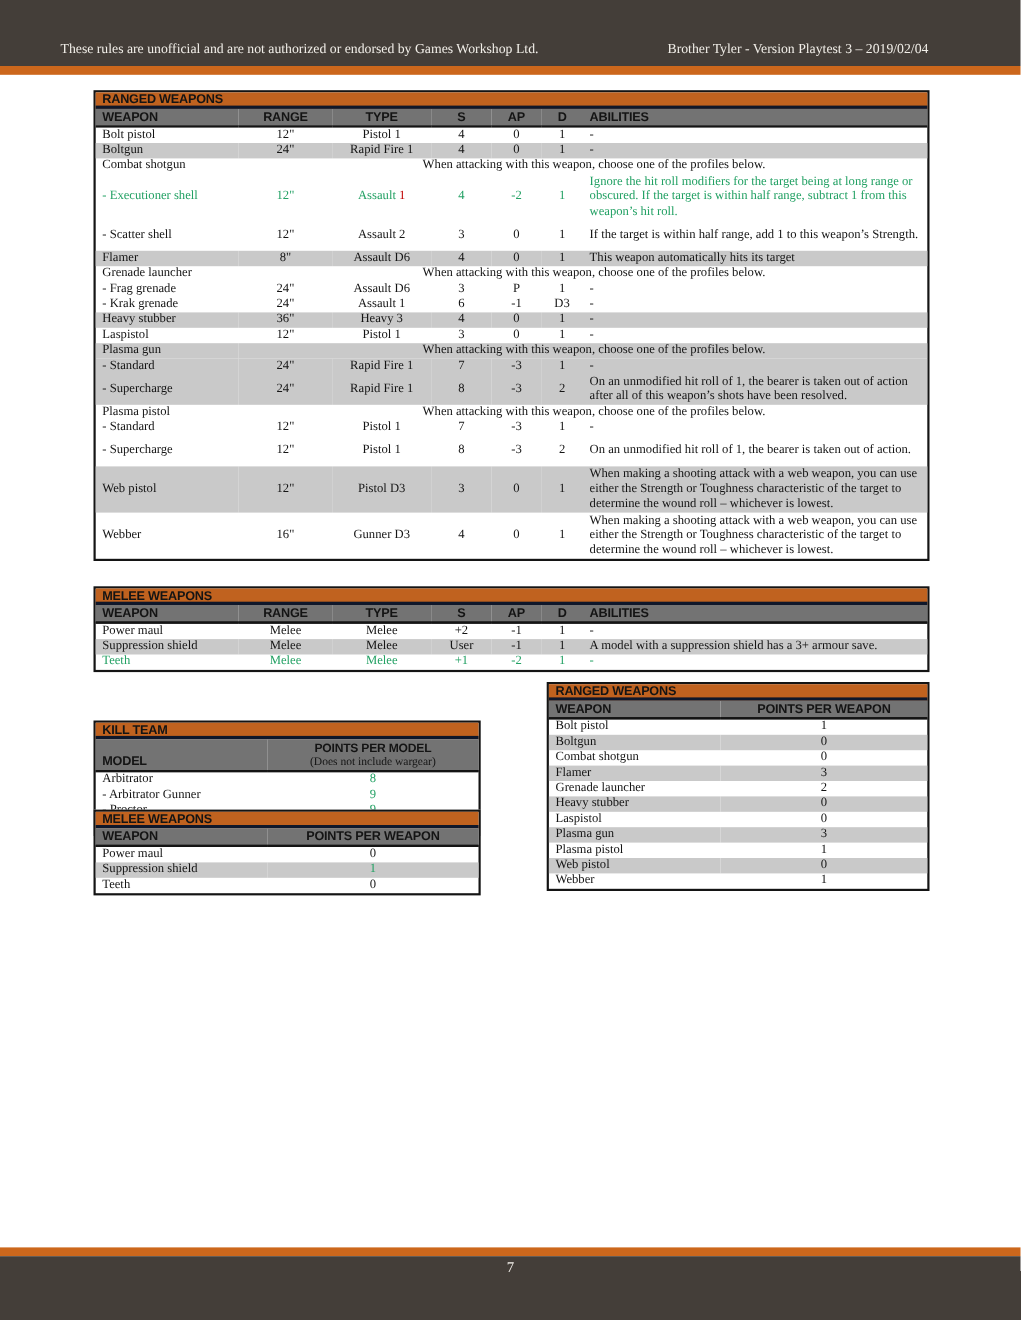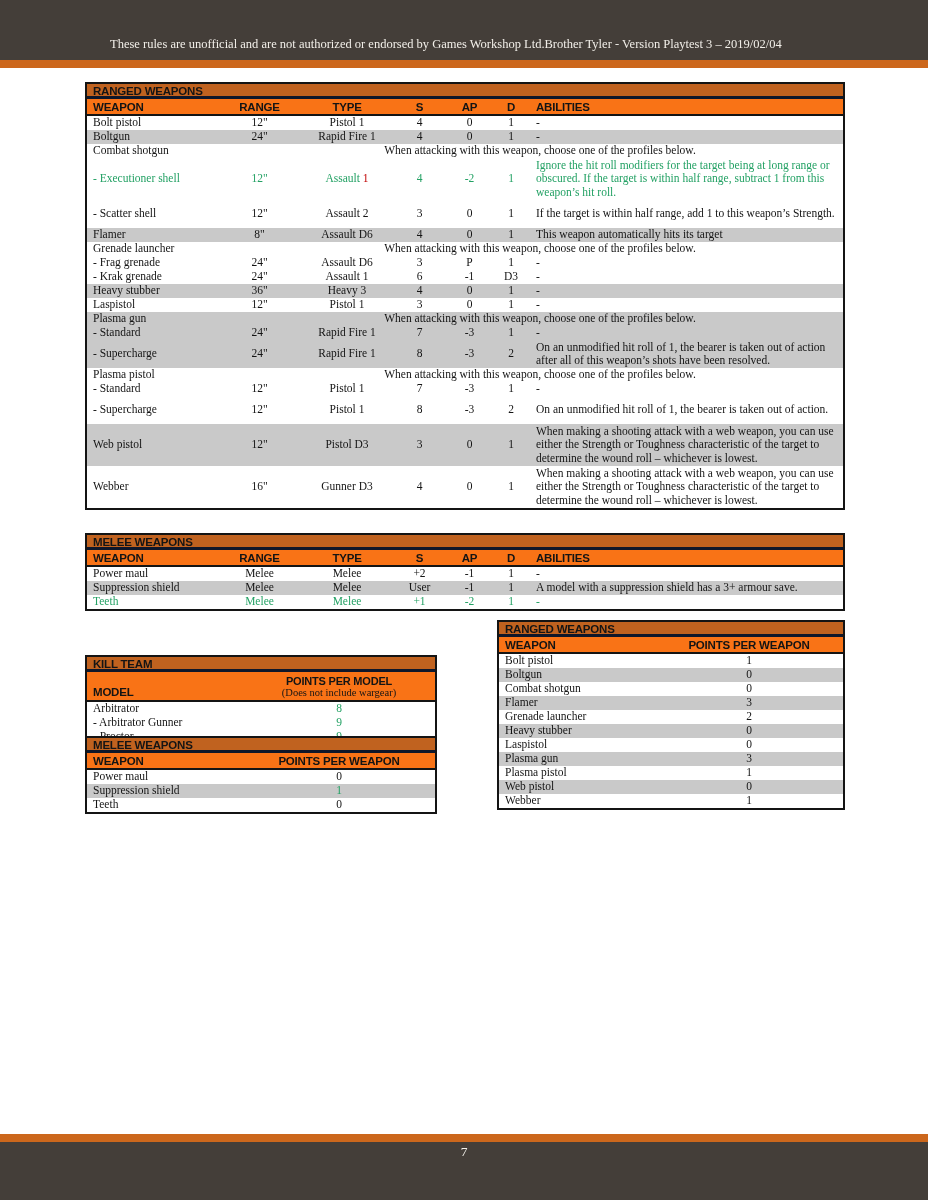--- a/index.html
+++ b/index.html
@@ -1,33 +1,33 @@
 <!DOCTYPE html>
 <html><head>
 <meta charset="utf-8">
 <style>
   html,body{margin:0;padding:0;background:#fff;}
   .page{position:relative;width:928px;height:1200px;background:#ffffff;overflow:hidden;
         font-family:"Liberation Serif",serif;color:#141414;}
   
   .topbar{position:absolute;top:0;left:0;width:928px;height:60px;background:#443E39;
-          box-sizing:border-box;display:flex;align-items:flex-end;
-          padding:0 84px 8px 110px;color:#F2EFE9;font-size:12.5px;}
+          box-sizing:border-box;display:flex;justify-content:space-between;align-items:flex-end;
+          padding:0 84px 8px 55px;color:#F2EFE9;font-size:12.5px;}
   .strip{position:absolute;left:0;width:928px;height:8px;background:#CC671C;}
   .strip-top{top:60px;}
   .strip-bottom{top:1134px;}
   .botbar{position:absolute;top:1142px;left:0;width:928px;height:58px;background:#443E39;
           color:#F5F2EC;text-align:center;font-size:13.5px;box-sizing:border-box;padding-top:2px;}
   
   .tbox{position:absolute;border:2px solid #141414;box-sizing:border-box;background:#fff;}
   .ttl{height:15px;background:#C0621F;border-bottom:3px solid #0f172a;box-sizing:border-box;
        font-family:"Liberation Sans",sans-serif;font-weight:700;font-size:11.5px;
        letter-spacing:-0.2px;line-height:14px;color:#141414;padding-left:6px;}
   table{border-collapse:collapse;width:100%;table-layout:fixed;font-size:11.5px;}
-  thead th{background:#f97316;height:15px;font-family:"Liberation Sans",sans-serif;font-weight:700;
+  thead th{background:#737373;height:15px;font-family:"Liberation Sans",sans-serif;font-weight:700;
            font-size:11.5px;letter-spacing:-0.2px;color:#141414;border-bottom:2px solid #141414;
            padding:0;vertical-align:middle;}
   th.l,td.l{text-align:left;padding-left:6px;}
   td.c,th.c{text-align:center;}
   tbody td{height:14px;padding:0;line-height:13.5px;vertical-align:middle;}
   tr.h2 td{height:28px;}
   tr.h3 td{height:42px;}
   tr.gray td{background:#C9C9C9;}
   tr.green td{color:#23A164;margin-top:28px;}
   .red{color:#C00000;}

